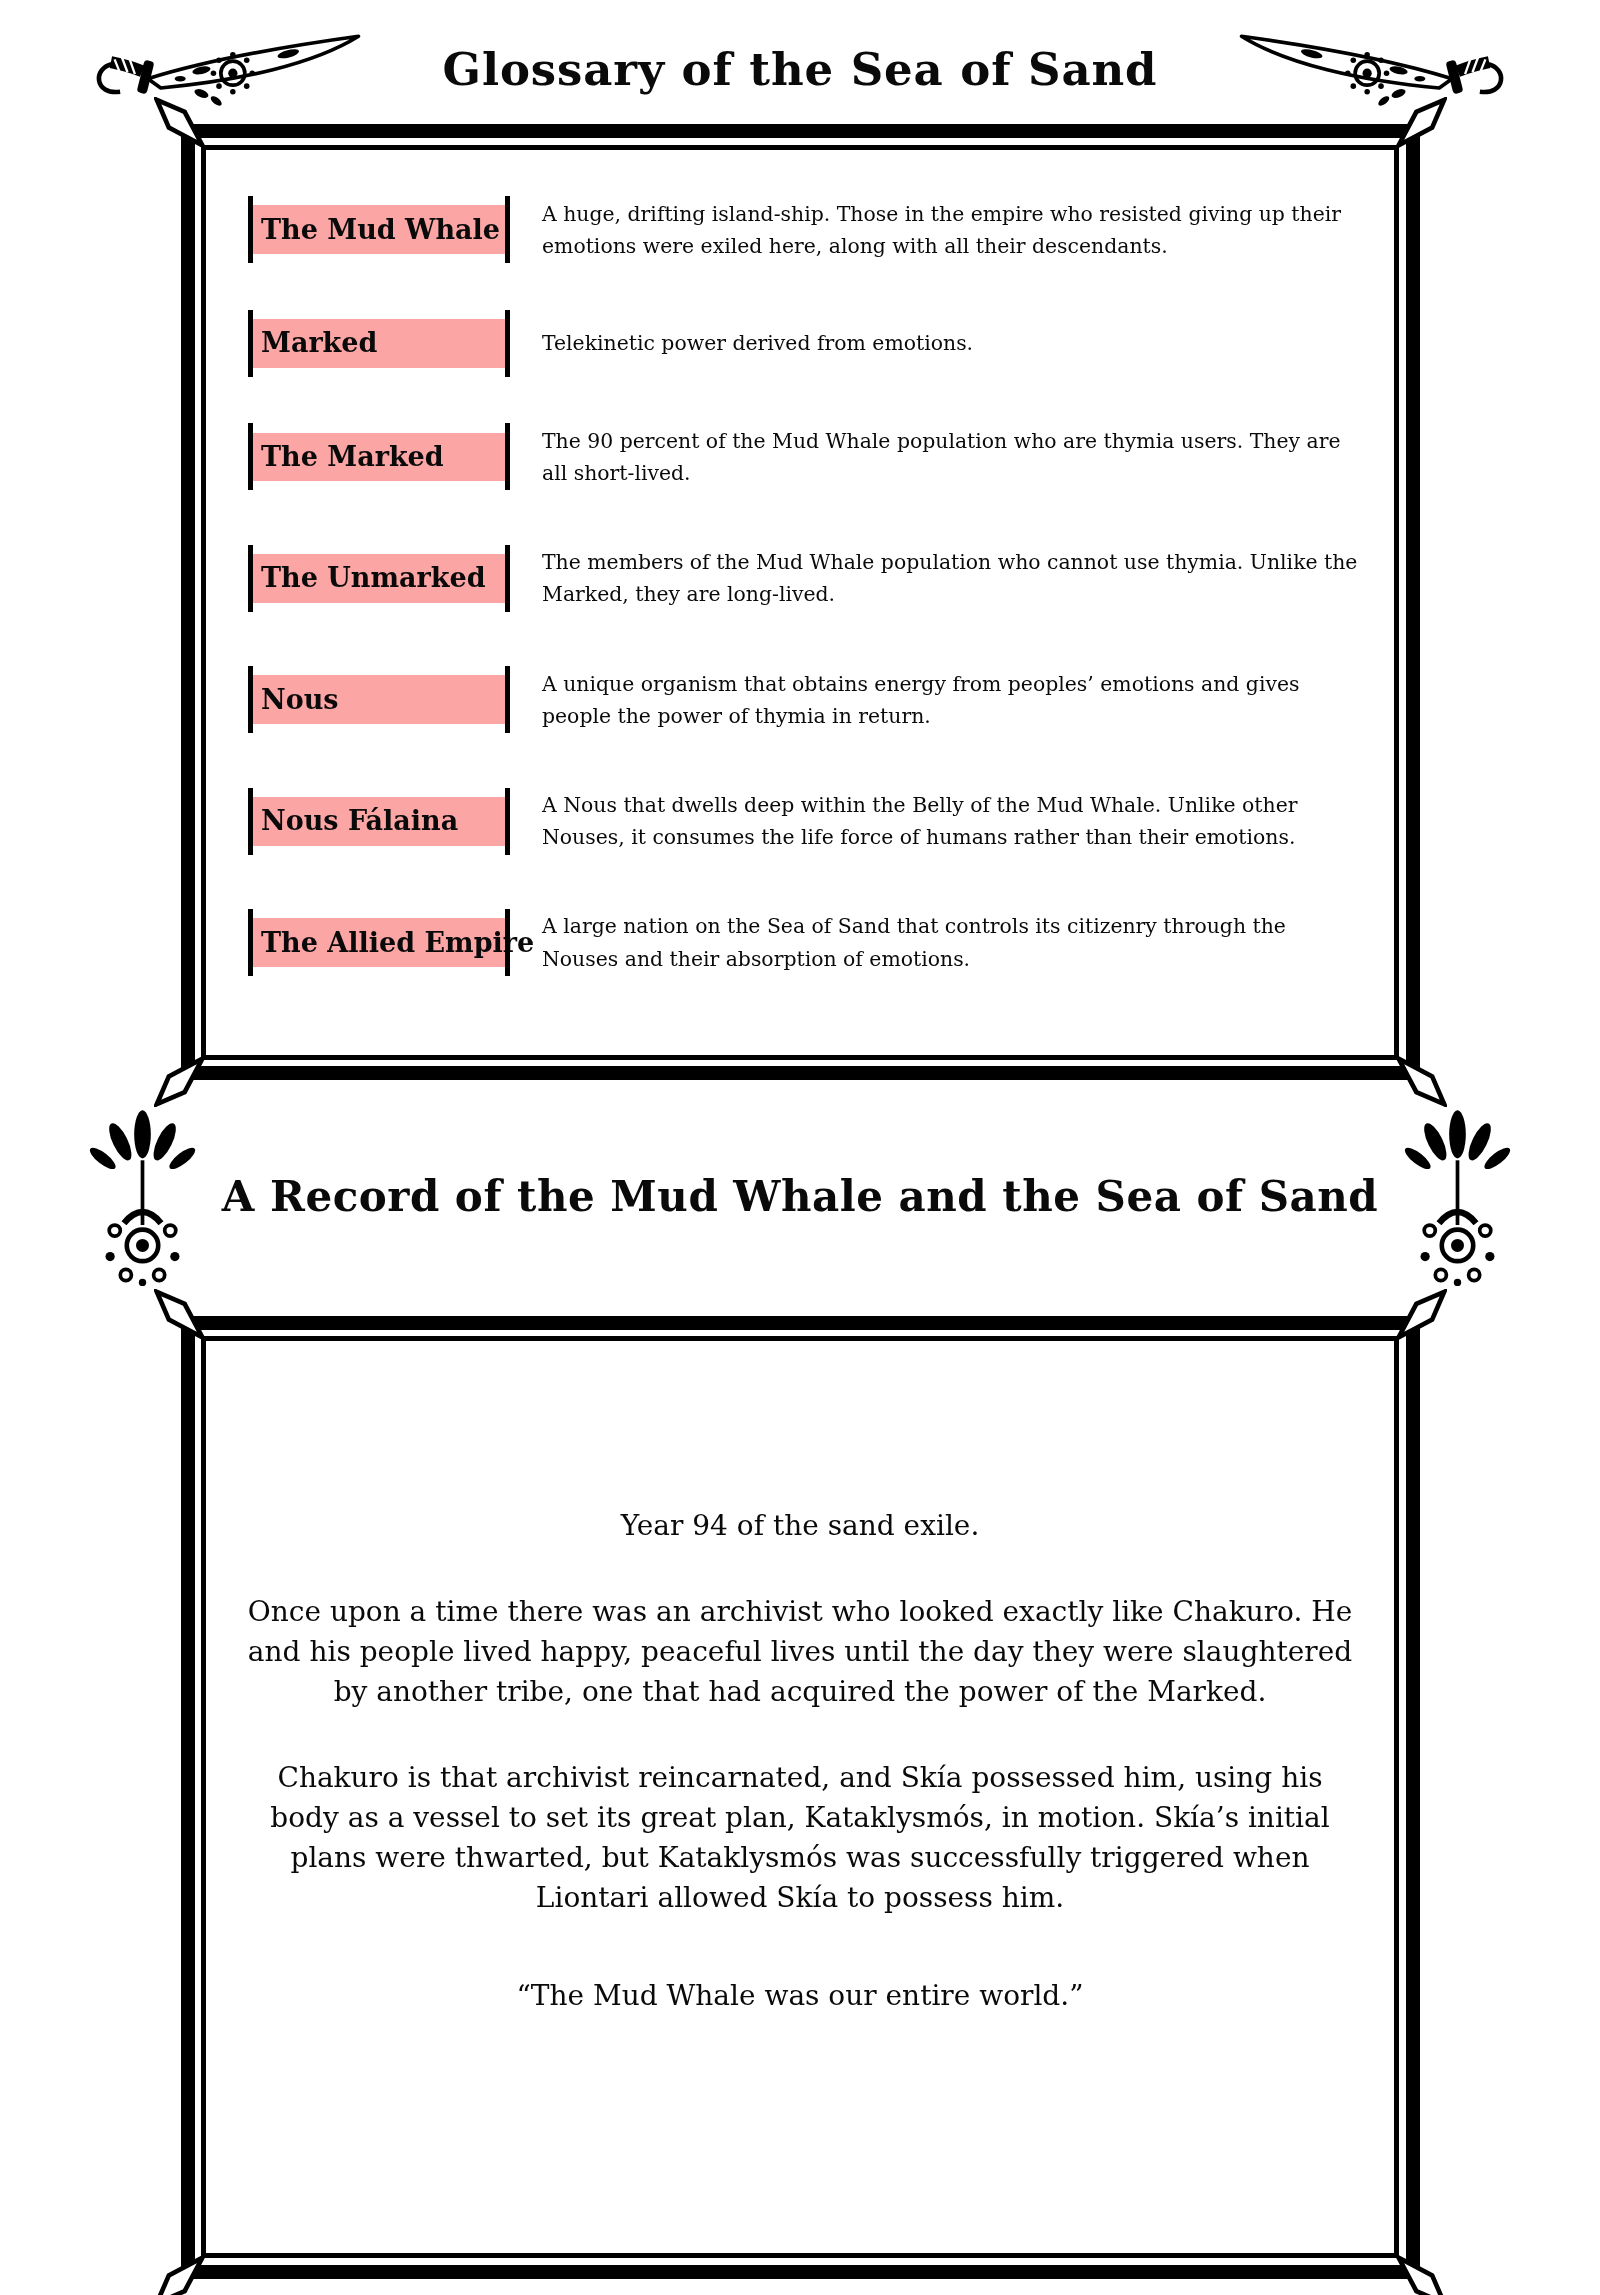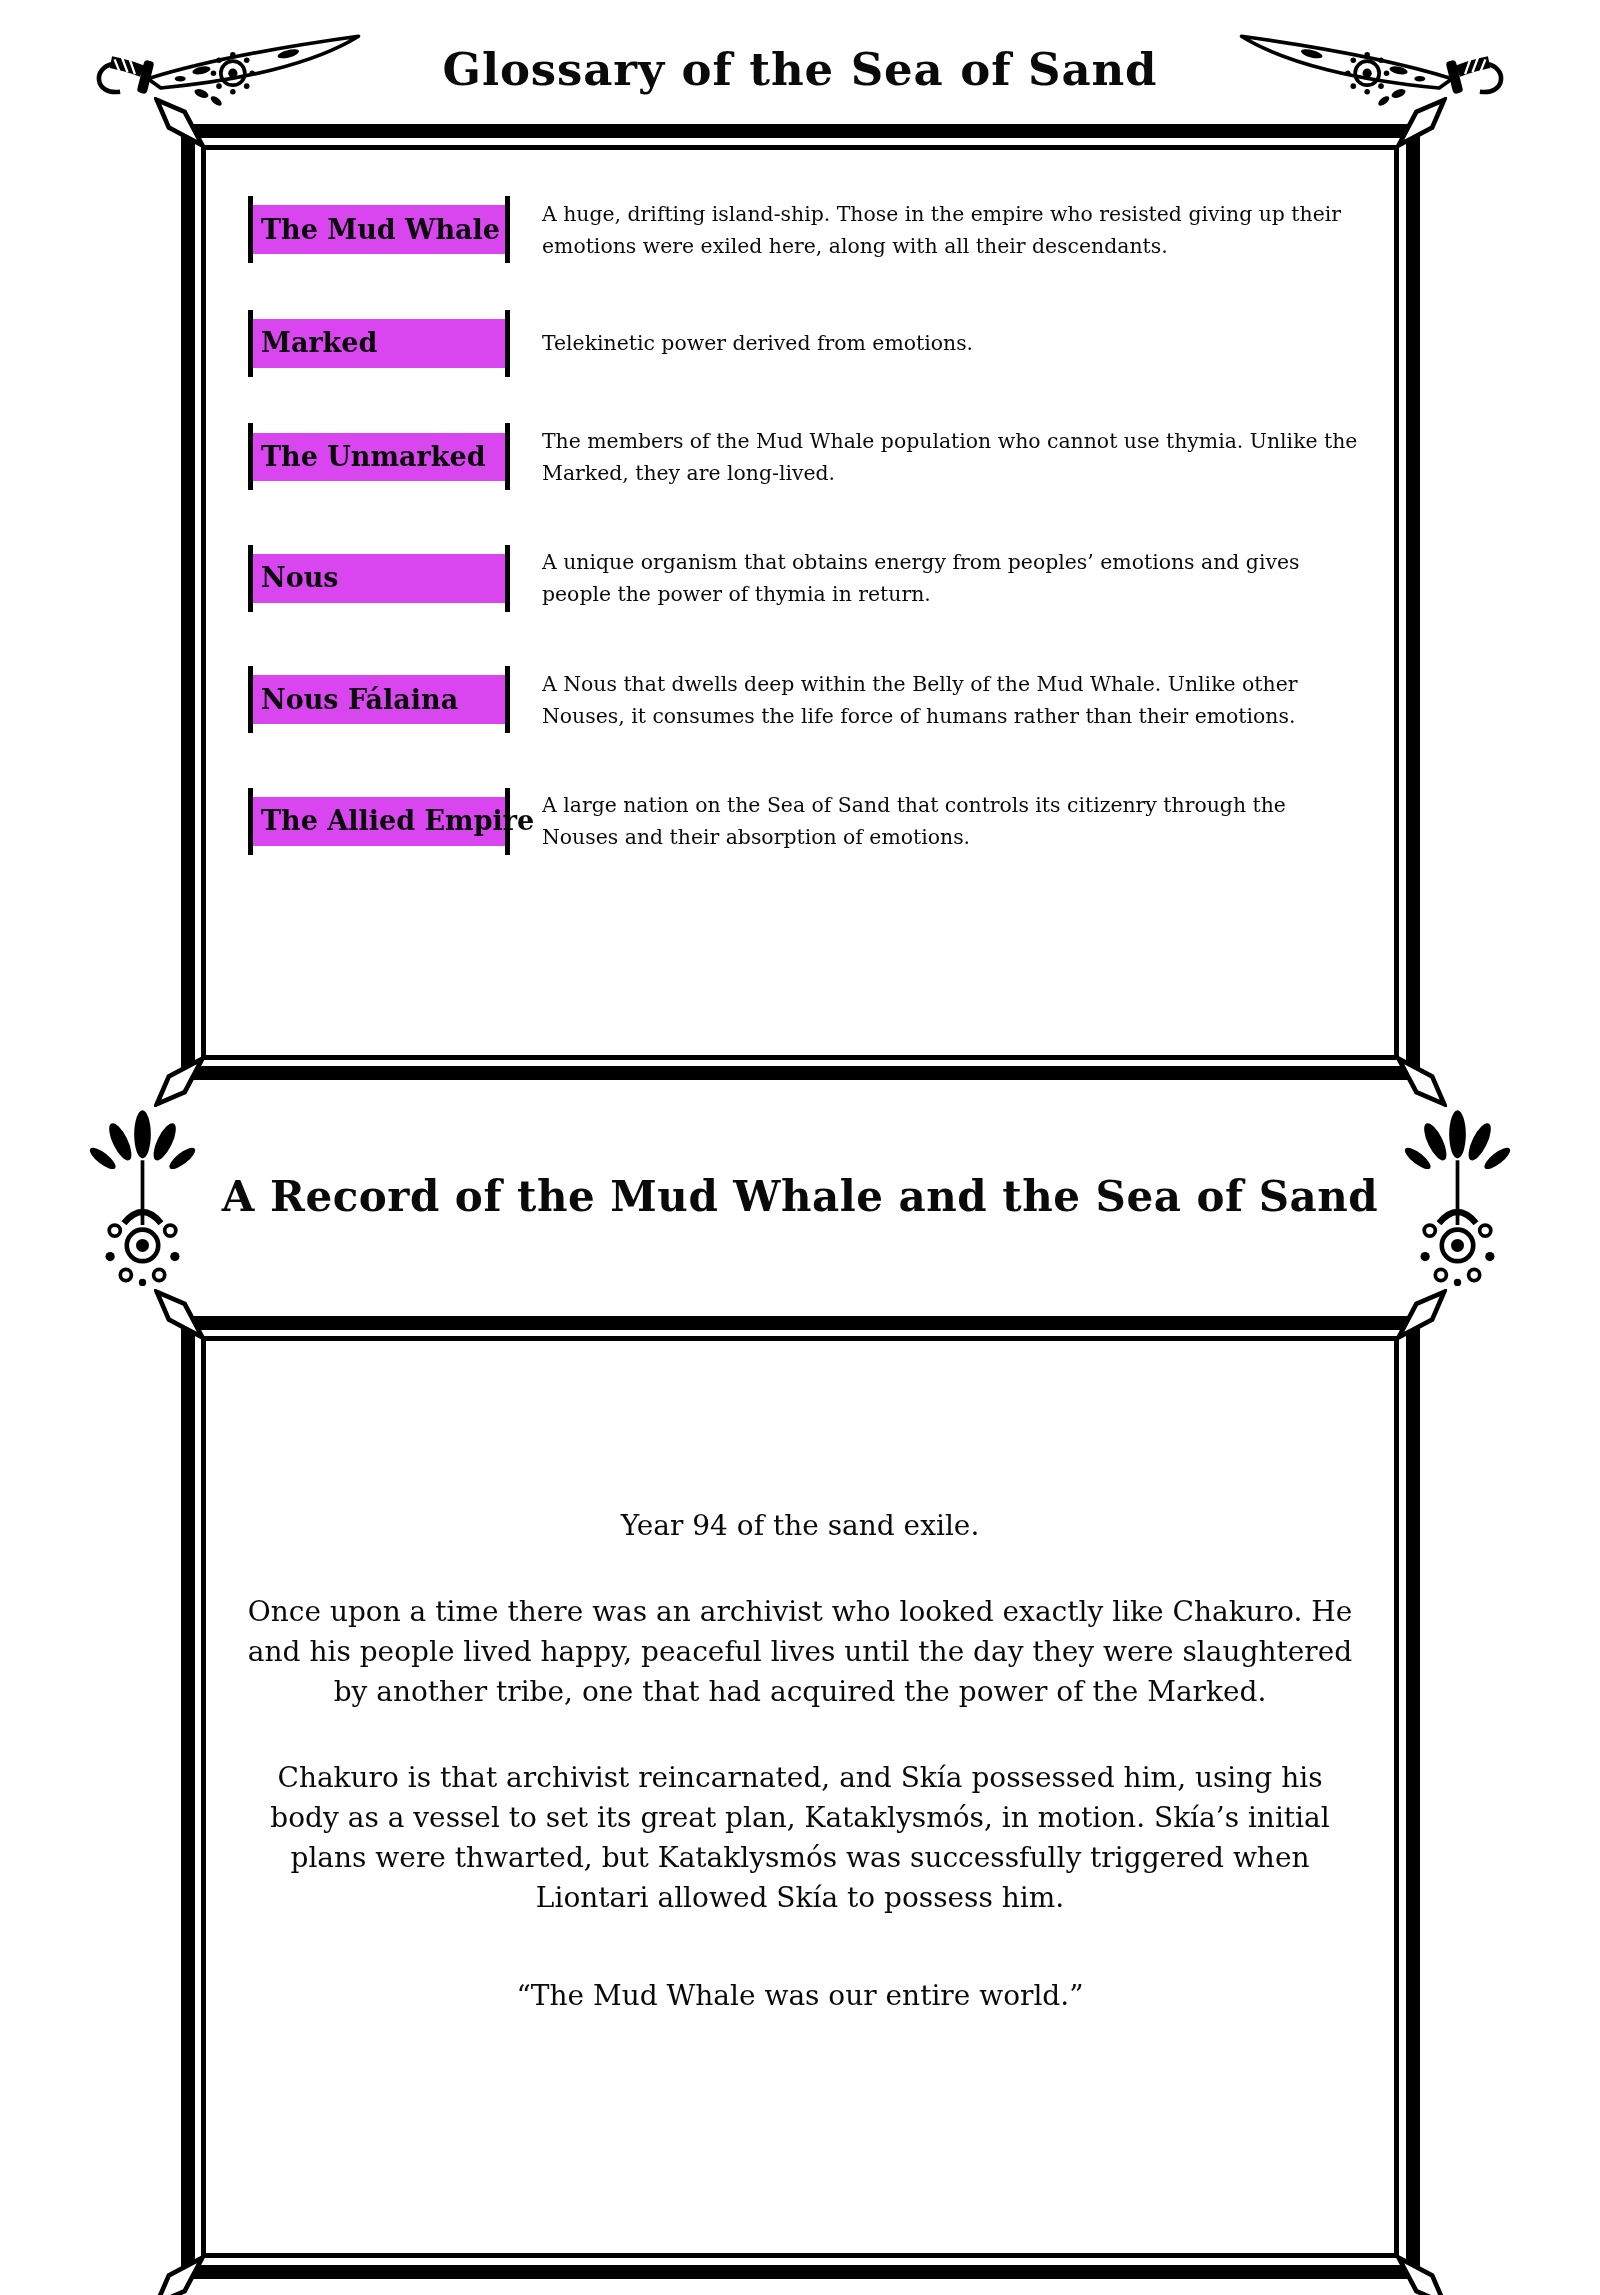--- a/index.html
+++ b/index.html
@@ -57,21 +57,21 @@
   .corner.tl { top: -41px; left: -41px; }
   .corner.tr { top: -41px; right: -41px; transform: scaleX(-1); }
   .corner.bl { bottom: -41px; left: -41px; transform: scaleY(-1); }
   .corner.br { bottom: -41px; right: -41px; transform: scale(-1,-1); }
 
   
   .entry { display: flex; align-items: center; margin-bottom: 57px; }
   .term-box {
     position: relative;
     flex: none; width: 260px;
-    background: #d946ef;
+    background: #fca5a5;
     padding: 8.3px 5.6px 9.3px 12px;
     font-size: 27px; font-weight: bold;
     white-space: nowrap;
   }
   .term-box::before, .term-box::after {
     content: ""; position: absolute; top: -9.3px; bottom: -9.3px; width: 4.6px; background: #000;
   }
   .term-box::before { left: -0.9px; }
   .term-box::after  { right: -0.9px; }
   .definition {
@@ -174,20 +174,26 @@
       <p class="definition">A huge, drifting island-ship. Those in the empire who resisted giving up their emotions were exiled here, along with all their descendants.</p>
     </div>
 
     <div class="entry">
       <div class="term-box">
         <span>Marked</span>
       </div>
       <p class="definition">Telekinetic power derived from emotions.</p>
     </div>
 
+    <div class="entry">
+      <div class="term-box">
+        <span>The Marked</span>
+      </div>
+      <p class="definition">The 90 percent of the Mud Whale population who are thymia users. They are all short-lived.</p>
+    </div>
 
     <div class="entry">
       <div class="term-box">
         <span>The Unmarked</span>
       </div>
       <p class="definition">The members of the Mud Whale population who cannot use thymia. Unlike the Marked, they are long-lived.</p>
     </div>
 
     <div class="entry">
       <div class="term-box">

